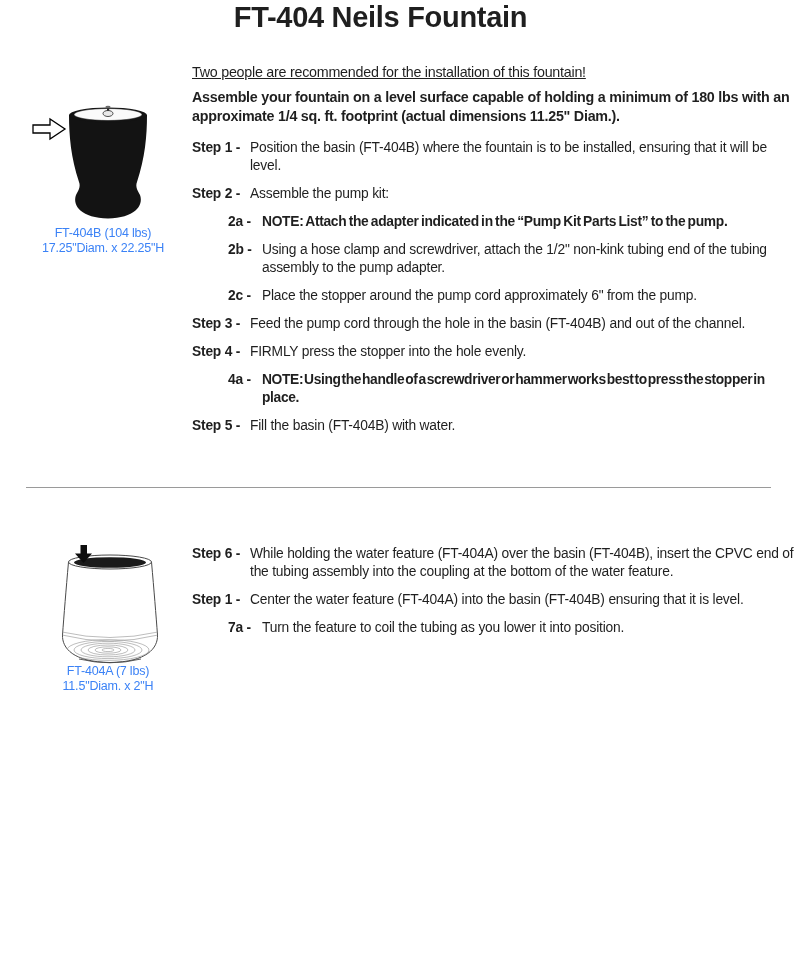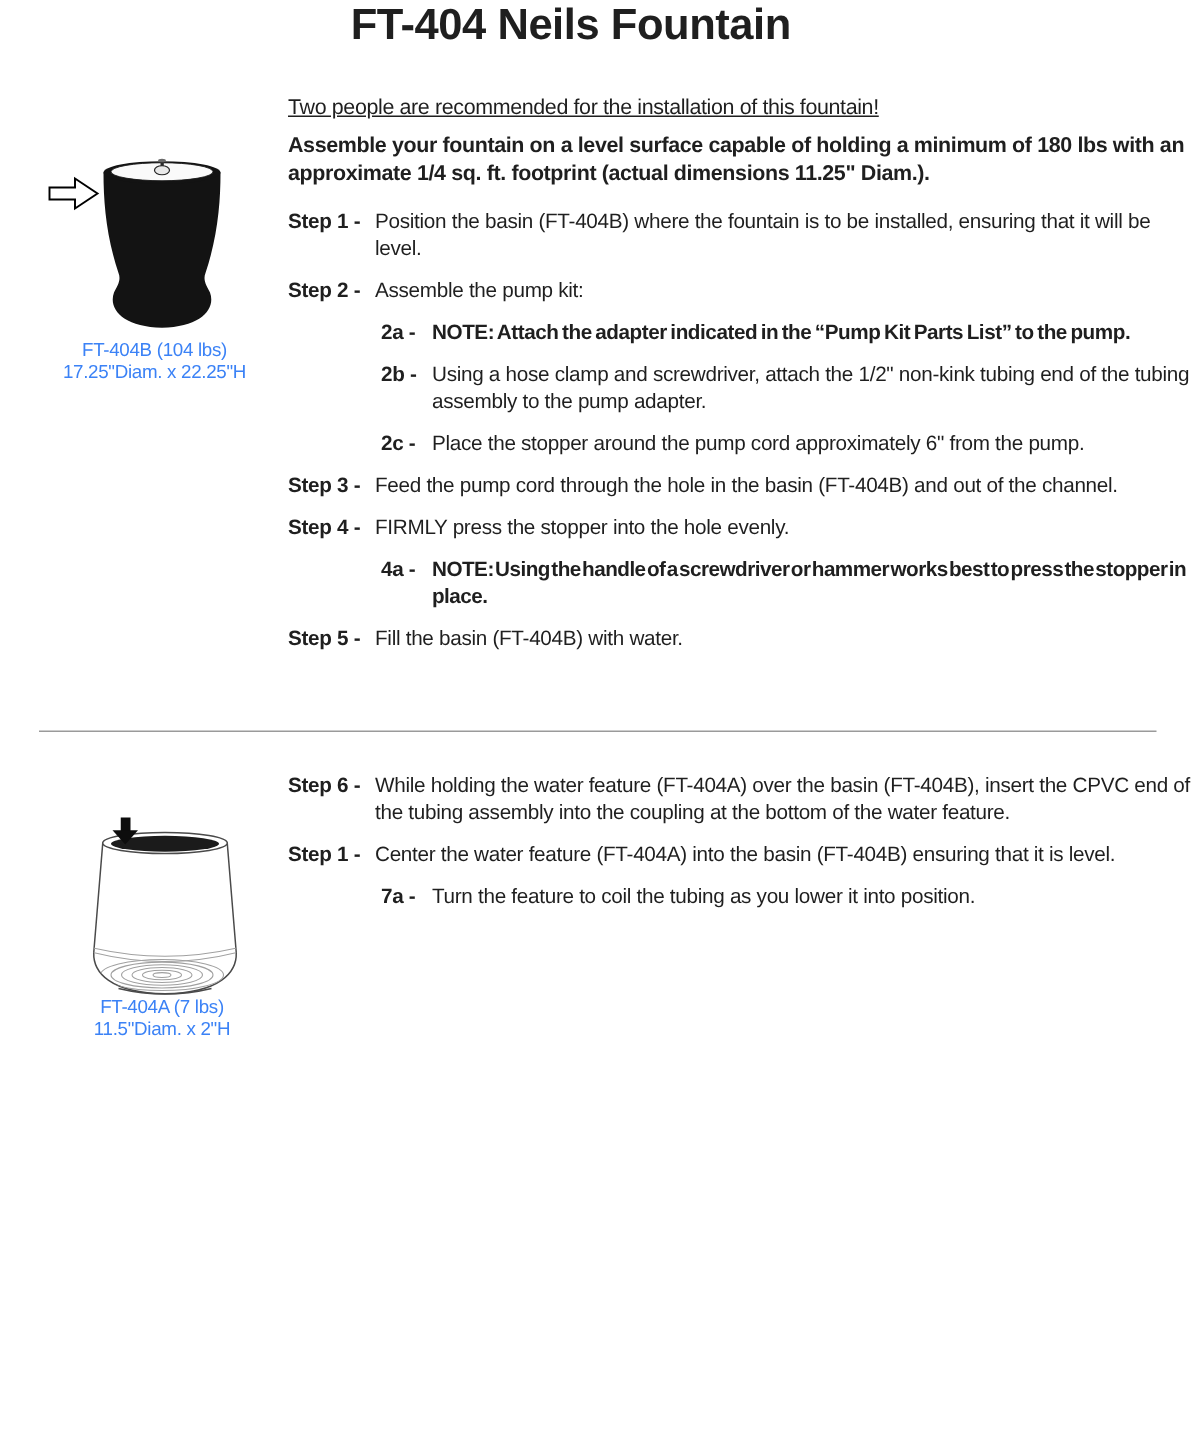--- a/index.html
+++ b/index.html
@@ -7,35 +7,35 @@
   body {
     width:800px; height:960px; position:relative; overflow:hidden;
     font-family:"Liberation Sans","DejaVu Sans",sans-serif;
     color:#1f1f1f;
   }
   .page-header { position:absolute; top:1px; left:0; width:761px; text-align:center; }
   .title    { font-size:29px; font-weight:700; line-height:32px; letter-spacing:-0.3px; }
   .subtitle { font-size:26.5px; font-weight:400; line-height:30px; letter-spacing:-0.2px; }
 
   .main-1 { position:absolute; left:192px; top:64px; width:607px; }
-  .main-2 { position:absolute; left:192px; top:515px; width:607px; }
+  .main-2 { position:absolute; left:192px; top:545px; width:607px; }
 
   .warning {
     font-size:14.3px; font-weight:400; text-decoration:underline;
     letter-spacing:-0.25px; margin-bottom:8px;
   }
   .note {
     font-size:14.3px; font-weight:700; line-height:18.5px;
     letter-spacing:-0.25px; margin-bottom:14px;
   }
 
   .step-row { display:flex; font-size:13.8px; line-height:18px; margin-bottom:10px; letter-spacing:-0.2px; }
   .step-label { flex:0 0 58px; font-weight:700; white-space:nowrap; }
   .step-text  { flex:1; }
-  .sub { margin-left:62px; }
+  .sub { margin-left:36px; }
   .sub .step-label { flex:0 0 34px; }
   .boldtext .step-text { font-weight:700; }
   .tight .step-text    { word-spacing:-2.6px; letter-spacing:-0.35px; }
   .tight-sm .step-text { word-spacing:-1.2px; letter-spacing:-0.3px; }
 
   .divider { position:absolute; left:26px; top:487px; width:745px; height:0; border-top:1px solid #9a9a9a; }
 
   .figure { position:absolute; text-align:center; }
   .figure-1 { left:28px; top:96px;  width:150px; }
   .figure-2 { left:33px; top:540px; width:150px; }

